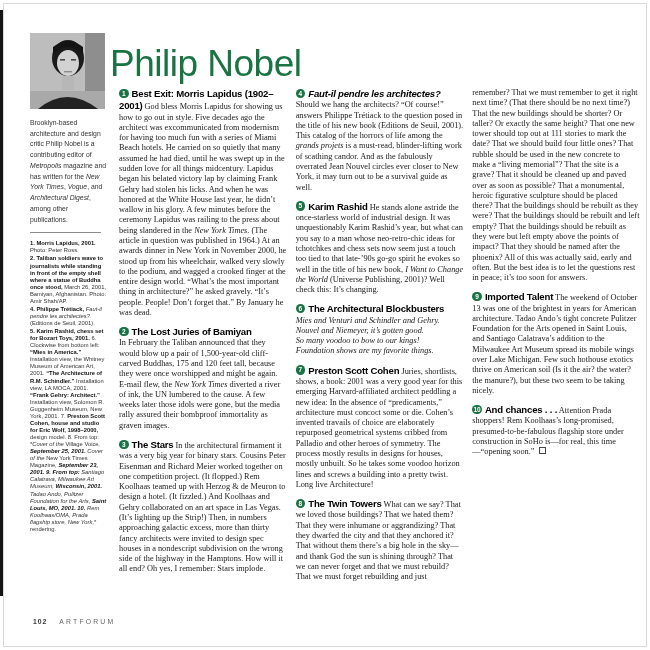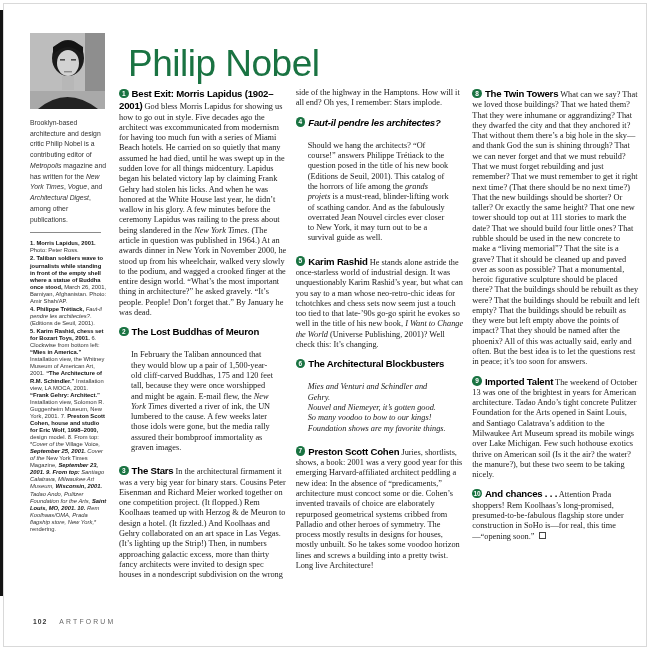--- a/index.html
+++ b/index.html
@@ -5,21 +5,21 @@
   html,body{margin:0;padding:0;}
   body{
     width:650px;height:650px;position:relative;background:#ffffff;
     font-family:"Liberation Serif", serif;color:#111;overflow:hidden;
   }
   .page-border{position:absolute;inset:3px;border:1px solid #d9d9d9;pointer-events:none;}
   .spine{position:absolute;left:0;top:10px;width:3px;height:586px;background:#141414;}
 
   
   .page-title{
-    position:absolute;left:128px;top:18px;
+    position:absolute;left:110px;top:18px;
     font-family:"Liberation Sans",sans-serif;font-size:37px;font-weight:400;
     letter-spacing:-0.5px;color:#1a7342;
   }
 
   
   .photo{position:absolute;left:30px;top:33px;width:75px;height:76px;overflow:hidden;background:#bfbfbf;}
 
   
   .sidebar{position:absolute;left:30px;top:118px;width:77px;}
   .bio{
@@ -34,21 +34,21 @@
   .credits .credit b{color:#111;}
 
   
   .article{
     position:absolute;left:119px;top:88px;width:521px;height:504px;
     column-count:3;column-gap:9px;column-fill:auto;
     font-size:8.3px;line-height:1.24;color:#191919;
   }
   .section{margin:0 0 8px 0;}
   .sline{margin:0;}
-  .body{margin:12px;}
+  .body{margin:0;}
   .num{
     display:inline-block;width:9.5px;height:9.5px;border-radius:50%;
     background:#1a7342;color:#fff;text-align:center;
     font:bold 6.5px/9.5px "Liberation Sans",sans-serif;
     position:relative;top:-1.5px;margin-right:1px;
   }
   .head{
     font-family:"Liberation Sans",sans-serif;font-weight:bold;font-size:9.6px;
     letter-spacing:-0.2px;color:#000;
   }
@@ -99,21 +99,21 @@
       <p class="credit"><b>4. Philippe Trétiack,</b> <i>Faut-il pendre les architectes?</i>. (Editions de Seuil, 2001).</p>
       <p class="credit"><b>5. Karim Rashid, chess set for Bozart Toys, 2001.</b> 6. Clockwise from bottom left: <b>“Mies in America.”</b> Installation view, the Whitney Museum of American Art, 2001. <b>“The Architecture of R.M. Schindler.”</b> Installation view, LA MOCA, 2001. <b>“Frank Gehry: Architect.”</b> Installation view, Solomon R. Guggenheim Museum, New York, 2001. 7. <b>Preston Scott Cohen, house and studio for Eric Wolf, 1998–2000,</b> design model. 8. From top: *<i>Cover of the </i>Village Voice<i>,<b> September 25, 2001. </b>Cover of the </i>New York Times Magazine<i>,<b> September 23, 2001. 9. From top: </b>Santiago Calatrava, Milwaukee Art Museum,<b> Wisconsin, 2001. </b>Tadao Ando, Pulitzer Foundation for the Arts,<b> Saint Louis, MO, 2001. 10. </b>Rem Koolhaas/OMA, Prada flagship store, New York,</i>* rendering.</p>
     </div>
 </div>
 
 <div class="article">
     <div class="section">
       <p class="sline"><span class="num">1</span>&nbsp;<span class="head">Best Exit: Morris Lapidus (1902–2001)</span><span class="bodyrun"> God bless Morris Lapidus for showing us how to go out in style. Five decades ago the architect was excommunicated from modernism for having too much fun with a series of Miami Beach hotels. He carried on so quietly that many assumed he had died, until he was swept up in the sudden love for all things midcentury. Lapidus began his belated victory lap by claiming Frank Gehry had stolen his licks. And when he was honored at the White House last year, he didn’t wallow in his glory. A few minutes before the ceremony Lapidus was railing to the press about being slandered in the <i>New York Times</i>. (The article in question was published in 1964.) At an awards dinner in New York in November 2000, he stood up from his wheelchair, walked very slowly to the podium, and wagged a crooked finger at the entire design world. “What’s the most important thing in architecture?” he asked gravely. “It’s people. People! Don’t forget that.” By January he was dead.</span></p>
     </div>
     <div class="section">
-      <p class="sline"><span class="num">2</span>&nbsp;<span class="head">The Lost Buddhas of Meuron</span></p>
+      <p class="sline"><span class="num">2</span>&nbsp;<span class="head">The Lost Juries of Bamiyan</span></p>
       <p class="body">In February the Taliban announced that they would blow up a pair of 1,500-year-old cliff-carved Buddhas, 175 and 120 feet tall, because they were once worshipped and might be again. E-mail flew, the <i>New York Times</i> diverted a river of ink, the UN lumbered to the cause. A few weeks later those idols were gone, but the media rally assured their bombproof immortality as graven images.</p>
     </div>
     <div class="section">
       <p class="sline"><span class="num">3</span>&nbsp;<span class="head">The Stars</span><span class="bodyrun"> In the architectural firmament it was a very big year for binary stars. Cousins Peter Eisenman and Richard Meier worked together on one competition project. (It flopped.) Rem Koolhaas teamed up with Herzog &amp; de Meuron to design a hotel. (It fizzled.) And Koolhaas and Gehry collaborated on an art space in Las Vegas. (It’s lighting up the Strip!) Then, in numbers approaching galactic excess, more than thirty fancy architects were invited to design spec houses in a nondescript subdivision on the wrong side of the highway in the Hamptons. How will it all end? Oh yes, I remember: Stars implode.</span></p>
     </div>
     <div class="section">
       <p class="sline"><span class="num">4</span>&nbsp;<span class="head it">Faut-il pendre les architectes?</span></p>
       <p class="body">Should we hang the architects? “Of course!” answers Philippe Trétiack to the question posed in the title of his new book (Editions de Seuil, 2001). This catalog of the horrors of life among the <i>grands projets</i> is a must-read, blinder-lifting work of scathing candor. And as the fabulously overrated Jean Nouvel circles ever closer to New York, it may turn out to be a survival guide as well.</p>
     </div>
     <div class="section">

